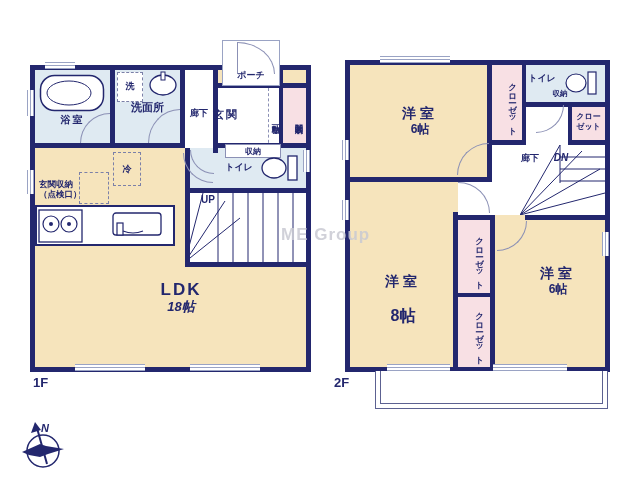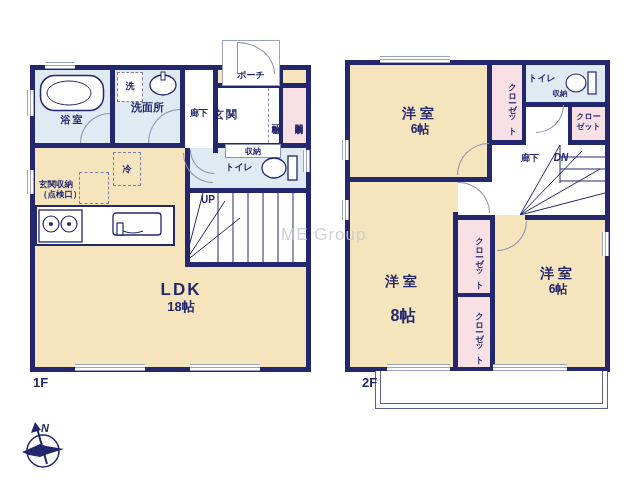--- a/index.html
+++ b/index.html
@@ -20,21 +20,21 @@
   .arc-tl{border-top-width:1px;border-left-width:1px;border-top-left-radius:100% 100%;}
   .arc-tr{border-top-width:1px;border-right-width:1px;border-top-right-radius:100% 100%;}
   .arc-bl{border-bottom-width:1px;border-left-width:1px;border-bottom-left-radius:100% 100%;}
   .arc-br{border-bottom-width:1px;border-right-width:1px;border-bottom-right-radius:100% 100%;}
   .win-h{position:absolute;height:7px;z-index:6;
     background:linear-gradient(to bottom,#9aa3c4 0,#9aa3c4 1px,#fff 1px,#fff 3px,#9aa3c4 3px,#9aa3c4 4px,#fff 4px,#fff 6px,#9aa3c4 6px,#9aa3c4 7px);}
   .win-v{position:absolute;width:7px;z-index:6;
     background:linear-gradient(to right,#9aa3c4 0,#9aa3c4 1px,#fff 1px,#fff 3px,#9aa3c4 3px,#9aa3c4 4px,#fff 4px,#fff 6px,#9aa3c4 6px,#9aa3c4 7px);}
   .shelf{position:absolute;border:1px solid #8b90b5;background:#fff;z-index:3;}
   svg{position:absolute;z-index:4;}
-  .watermark{position:absolute;left:281px;top:225px;font-size:17px;font-weight:normal;
+  .watermark{position:absolute;left:281px;top:225px;font-size:17px;font-weight:bold;
     color:#c9cad3;letter-spacing:1px;z-index:7;opacity:.85;}
   .floorname{position:absolute;font-size:13px;font-weight:bold;color:#23276e;z-index:5;}
 </style>
 </head>
 <body>
 
 <div class="floor" style="left:30px;top:65px;width:281px;height:307px;">
 
   <div class="room wet" style="left:0;top:0;width:75px;height:73px;"></div>
   <div class="room wet" style="left:80px;top:0;width:65px;height:73px;"></div>
@@ -116,21 +116,21 @@
   <div class="lbl vtext" style="left:251px;top:22px;width:17px;height:54px;font-size:8px;">玄関収納</div>
   <div class="lbl" style="left:190px;top:77px;width:56px;font-size:8px;">収納</div>
   <div class="lbl" style="left:178px;top:92px;width:52px;font-size:9px;">トイレ</div>
   <div class="lbl" style="left:158px;top:124px;width:30px;font-size:10px;">UP</div>
   <div class="lbl" style="left:1px;top:110px;width:46px;font-size:8.5px;white-space:normal;text-align:left;padding-left:3px;">
     <span>玄関収納</span><br>
     <span>（点検口）</span>
   </div>
   <div class="lbl" style="left:106px;top:210px;width:80px;">
     <div style="font-size:17px;letter-spacing:2px;">LDK</div>
-    <div style="font-size:13px;">18帖</div>
+    <div style="font-size:13px;font-style:italic;">18帖</div>
   </div>
 </div>
 
 <div class="abs" style="left:222px;top:40px;width:58px;height:46px;background:#fff;border:1px solid #9aa3c4;z-index:5;">
   <div class="arc arc-tr" style="left:14px;top:1px;width:38px;height:32px;border-left-width:1px;"></div>
   <div class="lbl" style="left:0;top:29px;width:56px;font-size:9px;">ポーチ</div>
 </div>
 
 <div class="floor" style="left:345px;top:60px;width:265px;height:312px;">
 
@@ -212,21 +212,21 @@
 <div class="win-v" style="left:27px;top:170px;height:24px;"></div>
 <div class="win-v" style="left:303px;top:150px;height:22px;"></div>
 <div class="win-h" style="left:380px;top:56px;width:70px;"></div>
 <div class="win-h" style="left:387px;top:364px;width:63px;"></div>
 <div class="win-h" style="left:493px;top:364px;width:74px;"></div>
 <div class="win-v" style="left:342px;top:140px;height:20px;"></div>
 <div class="win-v" style="left:342px;top:200px;height:20px;"></div>
 <div class="win-v" style="left:602px;top:232px;height:24px;"></div>
 
 <div class="floorname" style="left:33px;top:375px;">1F</div>
-<div class="floorname" style="left:334px;top:375px;margin-left:28px;">2F</div>
+<div class="floorname" style="left:334px;top:375px;">2F</div>
 
 <div class="watermark">ME Group</div>
 
 <svg style="left:14px;top:418px;z-index:5;" width="58" height="58" viewBox="0 0 58 58">
   <circle cx="29" cy="33" r="16" fill="none" stroke="#23276e" stroke-width="1.5"></circle>
   <polygon points="8,34 26,26 32,28 50,31 34,36 26,39 15,37" fill="#23276e"></polygon>
   <line x1="33" y1="46" x2="23" y2="10" stroke="#23276e" stroke-width="2"></line>
   <polygon points="21,4 17,15 27,12" fill="#23276e"></polygon>
   <text x="27" y="14" font-size="11" font-style="italic" font-weight="bold" fill="#23276e">N</text>
 </svg>

